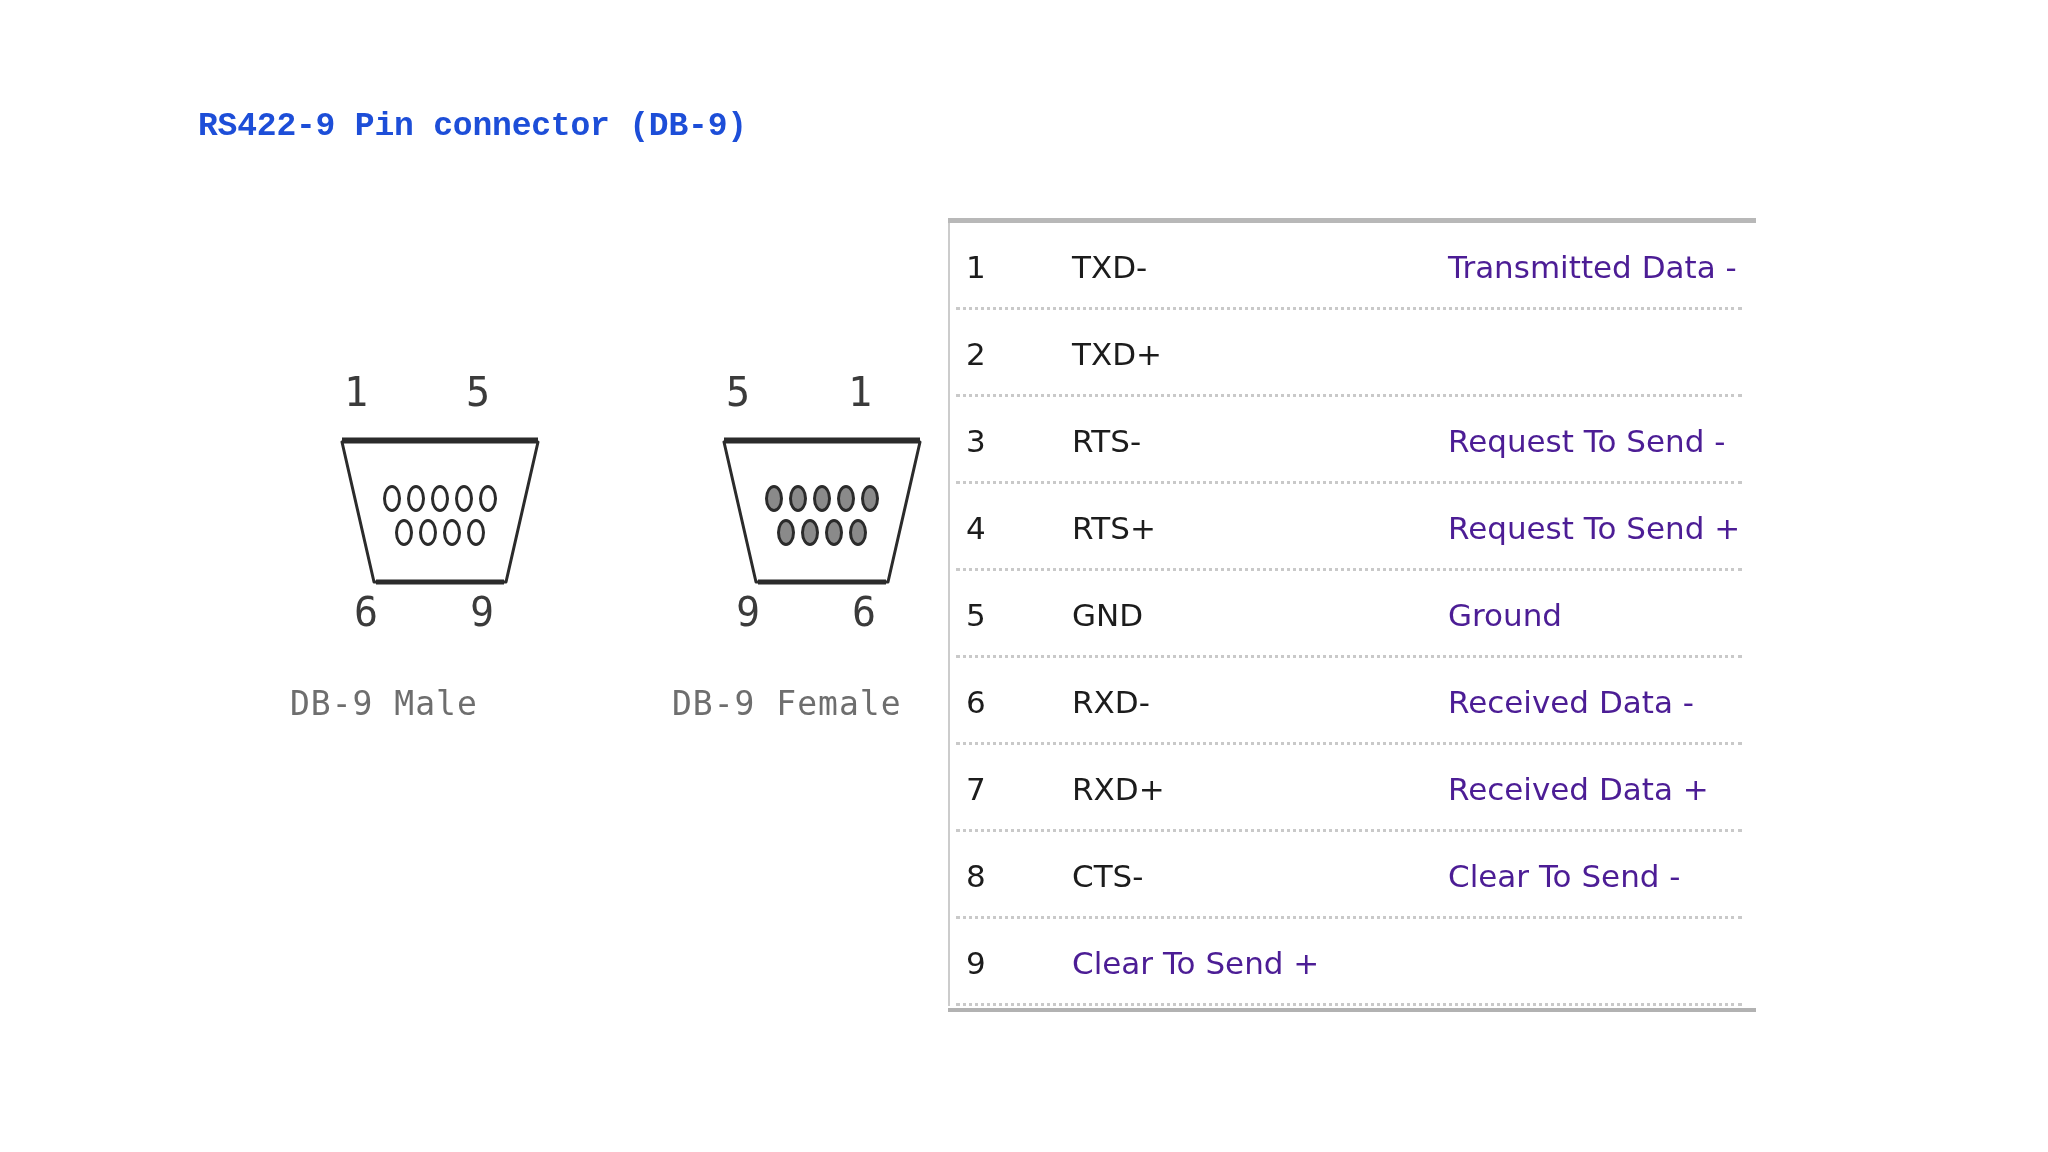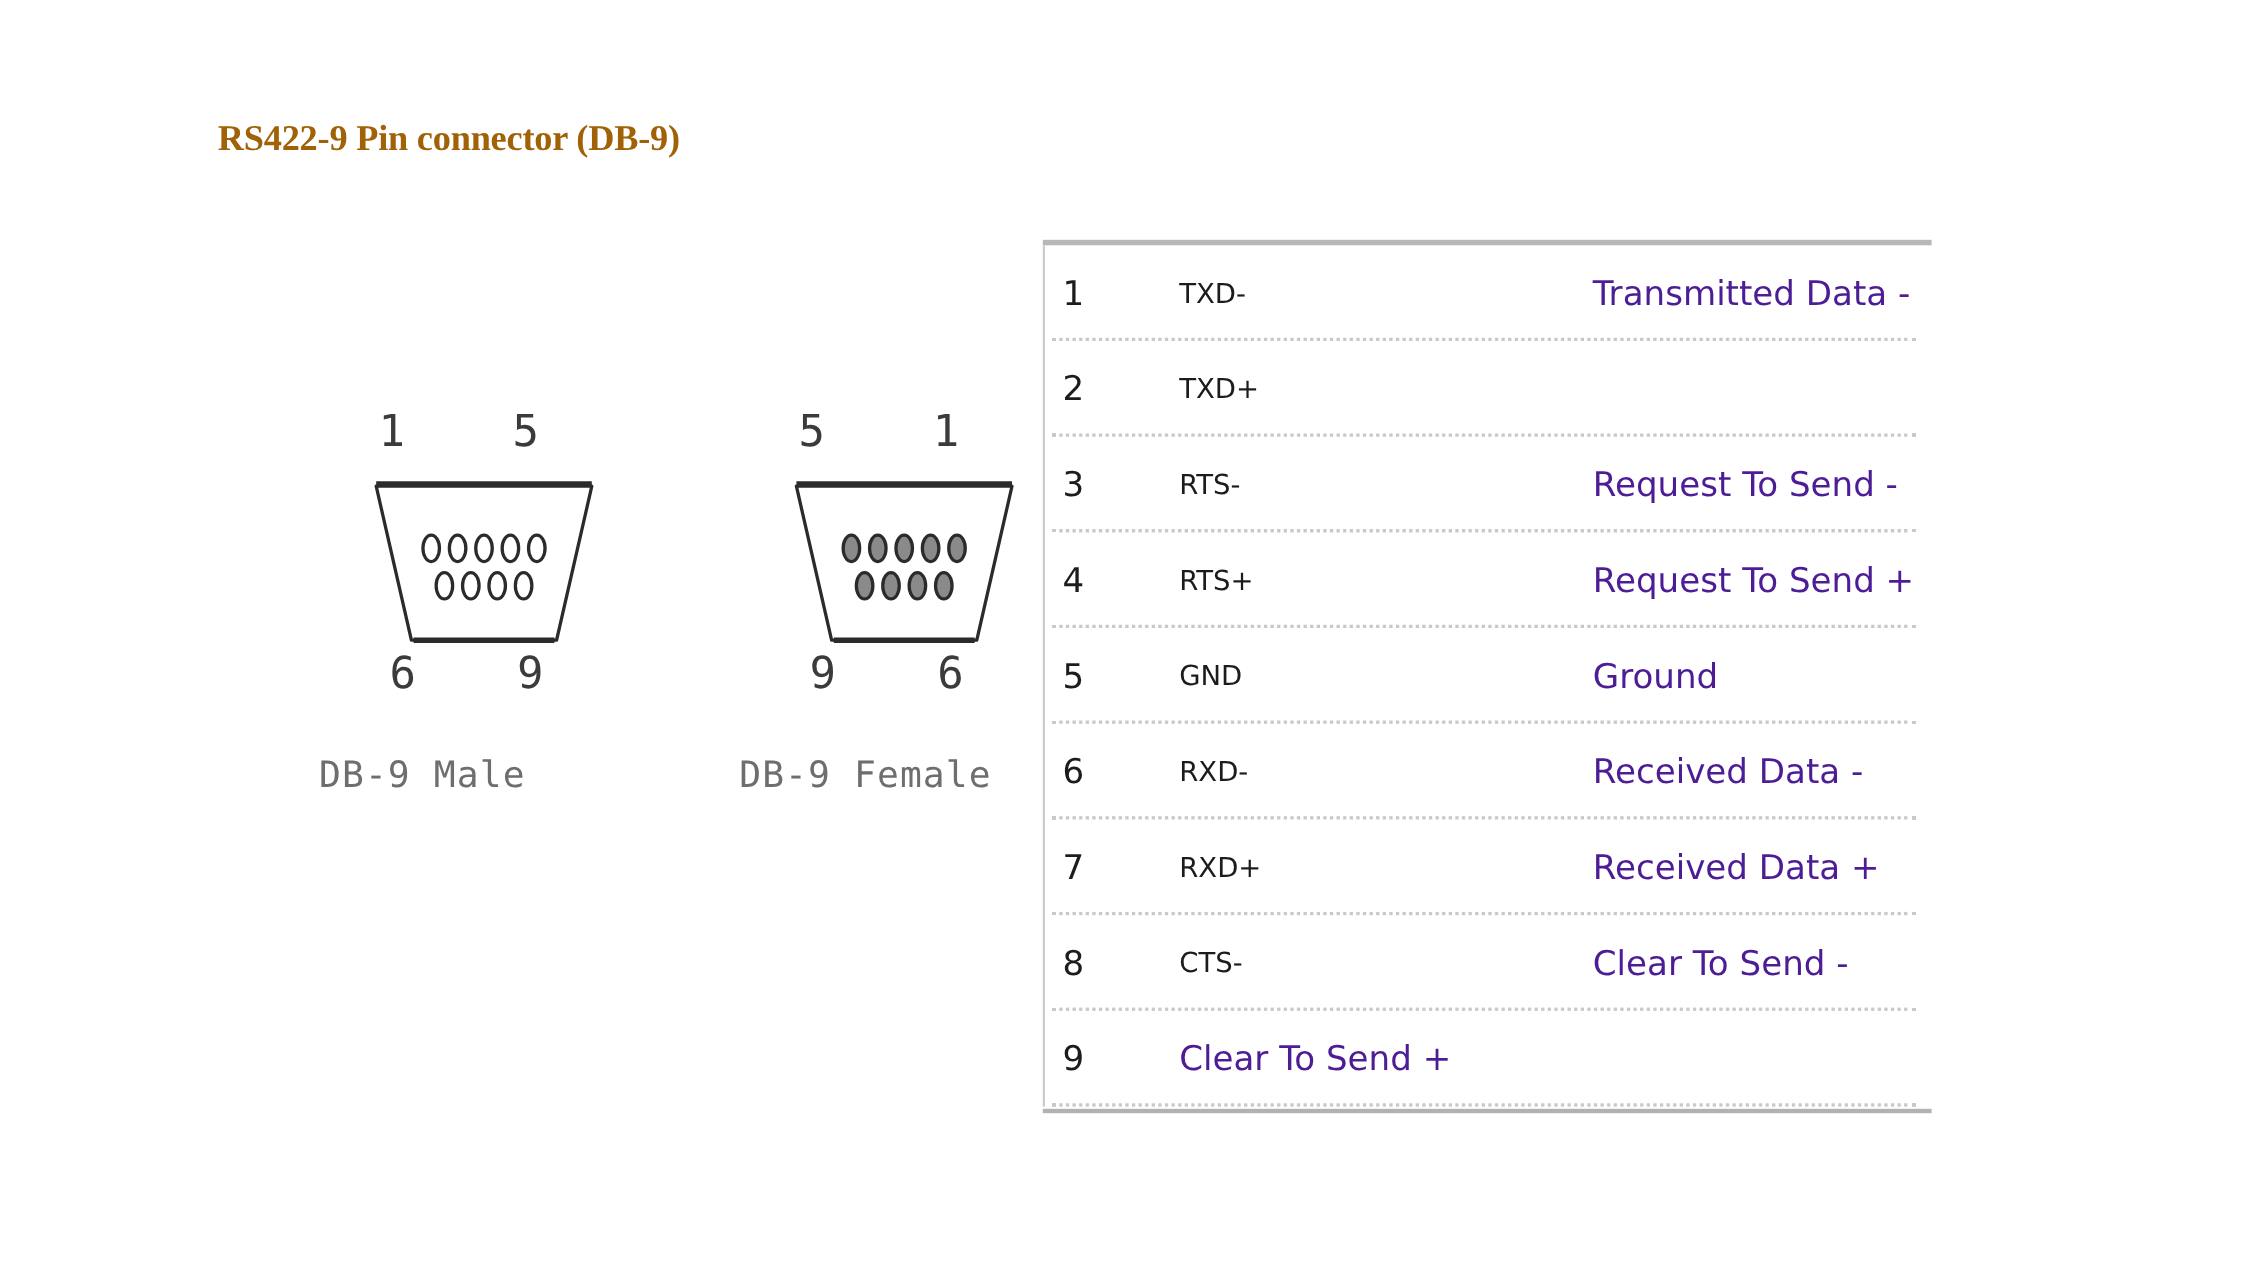--- a/index.html
+++ b/index.html
@@ -14,24 +14,24 @@
     overflow: hidden;
     font-family: "Liberation Sans", sans-serif;
     -webkit-font-smoothing: antialiased;
   }
 
   
   #page-title {
     position: absolute;
     left: 198px;
     top: 108px;
-    font-family: Liberation Serif, serif;
+    font-family: Liberation Mono, monospace;
     font-size: 33px;
     font-weight: bold;
-    color: #a16207;
+    color: #1d4ed8;
     letter-spacing: -0.2px;
     white-space: nowrap;
   }
 
   
   .connector-block {
     position: absolute;
     width: 300px;
   }
   #connector-male  { left: 290px; top: 372px; }
@@ -138,21 +138,21 @@
     font-family: "DejaVu Sans", sans-serif;
     font-size: 31px;
     color: #1c1c1c;
     padding-left: 14px;
     box-sizing: border-box;
   }
   .cell-signal {
     width: 376px;
     flex: 0 0 376px;
     font-family: "DejaVu Sans", sans-serif;
-    font-size: 25px;
+    font-size: 31px;
     color: #1c1c1c;
   }
   .cell-desc {
     flex: 1 1 auto;
     font-family: "DejaVu Sans", sans-serif;
     font-size: 31px;
     color: #4c1d95;
   }
   .table-bottom-rule {
     height: 4px;

